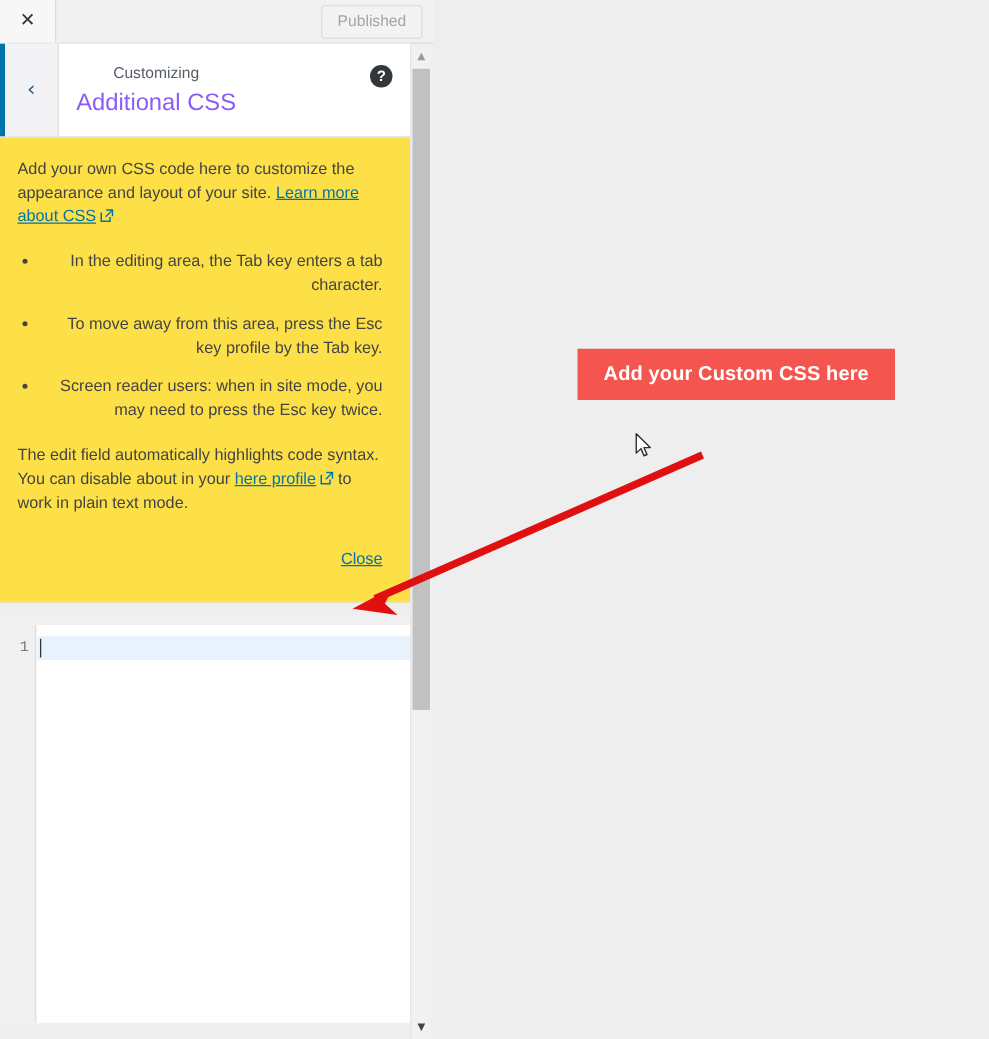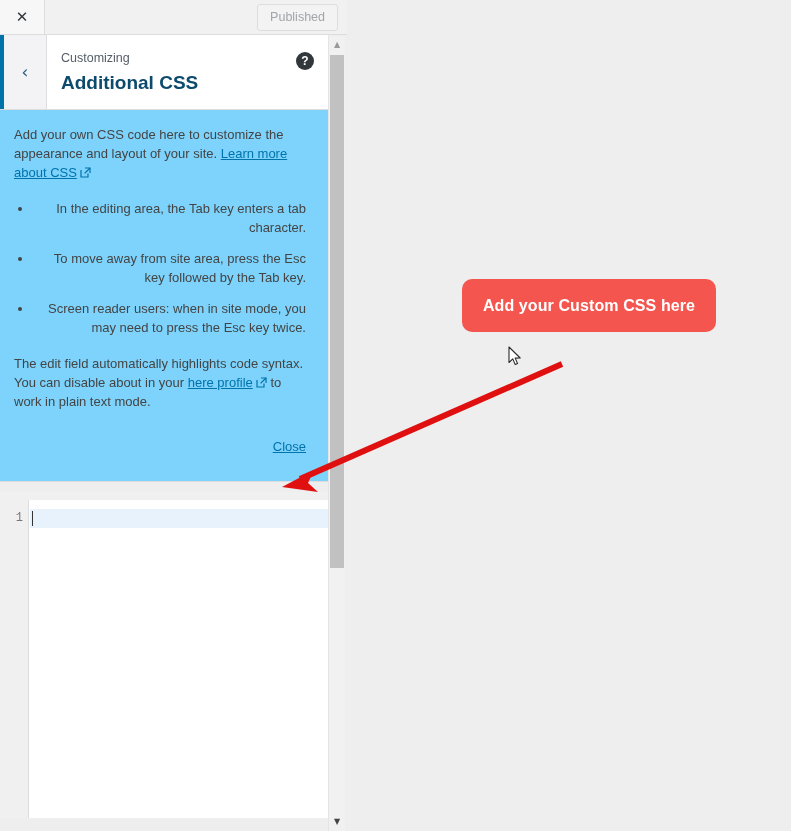--- a/index.html
+++ b/index.html
@@ -29,24 +29,24 @@
     width: 444px;
     height: 831px;
     background: #eeeeee;
   }
 
   .custom-css-button {
     position: absolute;
     left: 115px;
     top: 279px;
     width: 254px;
-    height: 53px;
+    height: 41px;
     background: #f4554f;
     border: none;
-    border-radius: 10px;
+    border-radius: 0;
     color: #ffffff;
     font-family: "Liberation Sans", sans-serif;
     font-size: 16px;
     font-weight: bold;
     letter-spacing: 0.1px;
     cursor: pointer;
     padding: 0;
     line-height: 41px;
     text-align: center;
   }
@@ -143,25 +143,26 @@
   .panel-titles {
     position: absolute;
     left: 61px;
     top: 16px;
   }
   .panel-eyebrow {
     font-size: 12.5px;
     color: #555d66;
     line-height: 15px;
     display: block;
+    text-align: center;
   }
   .panel-title {
     font-size: 19px;
-    color: #0c4a6e;
-    font-weight: bold;
+    color: #8b5cf6;
+    font-weight: normal;
     line-height: 26px;
     margin: 4px 0 0 0;
     display: block;
   }
   .help-icon {
     position: absolute;
     right: 14px;
     top: 17px;
     width: 18px;
     height: 18px;
@@ -176,21 +177,21 @@
     font-family: "Liberation Sans", sans-serif;
   }
 
   
   .desc-block {
     position: absolute;
     left: 0;
     top: 110px;
     width: 328px;
     height: 372px;
-    background: #7dd3fc;
+    background: #fde047;
     border-bottom: 1px solid #dddddd;
     box-sizing: border-box;
     padding: 15px 22px 0 14px;
     color: #444444;
     font-size: 13px;
     line-height: 19px;
   }
   .desc-block p {
     margin: 0 0 17px 0;
   }
@@ -373,21 +374,21 @@
     <div class="desc-block">
       <p><span>Add your own CSS code here to customize the appearance and layout of your site. </span><a href="#"><span>Learn more about CSS</span></a><span class="ext-icon"><svg width="11" height="11" viewBox="0 0 11 11">
               <path d="M1 3 L1 10 L8 10 L8 6.5" fill="none" stroke="#0073aa" stroke-width="1.2"></path>
               <path d="M5 1 L10 1 L10 6" fill="none" stroke="#0073aa" stroke-width="1.2"></path>
               <path d="M4.6 6.4 L10 1" stroke="#0073aa" stroke-width="1.2"></path>
             </svg></span></p>
 
 
       <ul>
         <li>In the editing area, the Tab key enters a tab character.</li>
-        <li>To move away from site area, press the Esc key followed by the Tab key.</li>
+        <li>To move away from this area, press the Esc key profile by the Tab key.</li>
         <li>Screen reader users: when in site mode, you may need to press the Esc key twice.</li>
       </ul>
 
       <p><span>The edit field automatically highlights code syntax. You can disable about in your </span><a href="#"><span>here profile</span></a><span class="ext-icon"><svg width="11" height="11" viewBox="0 0 11 11">
               <path d="M1 3 L1 10 L8 10 L8 6.5" fill="none" stroke="#0073aa" stroke-width="1.2"></path>
               <path d="M5 1 L10 1 L10 6" fill="none" stroke="#0073aa" stroke-width="1.2"></path>
               <path d="M4.6 6.4 L10 1" stroke="#0073aa" stroke-width="1.2"></path>
             </svg></span><span> to work in plain text mode.</span></p>
 
       <div class="close-link-row">

